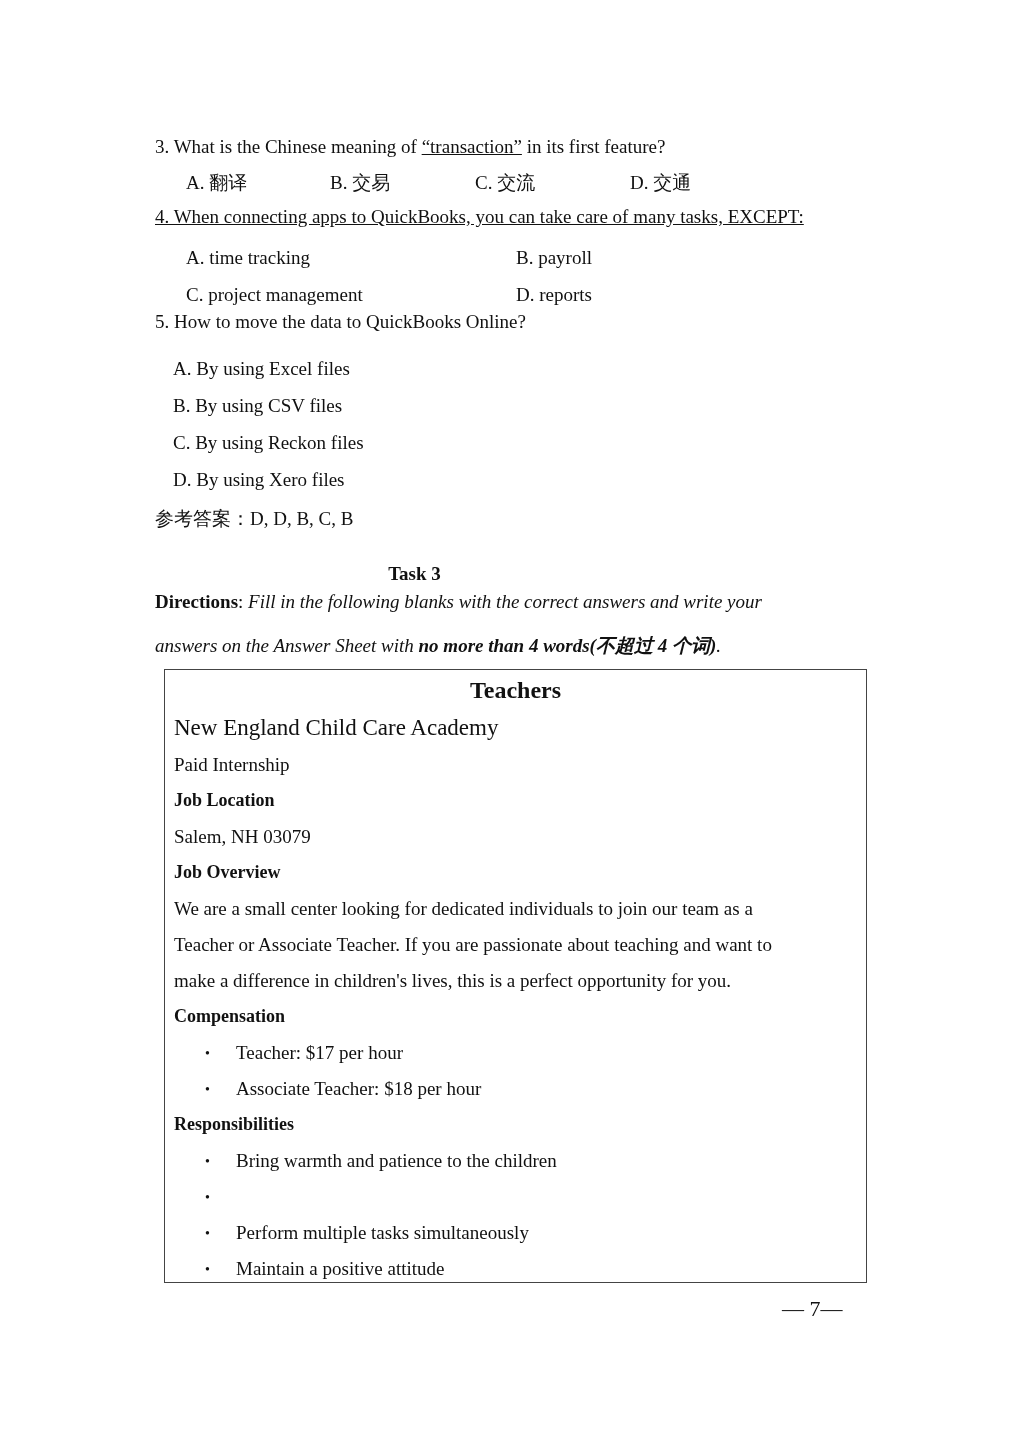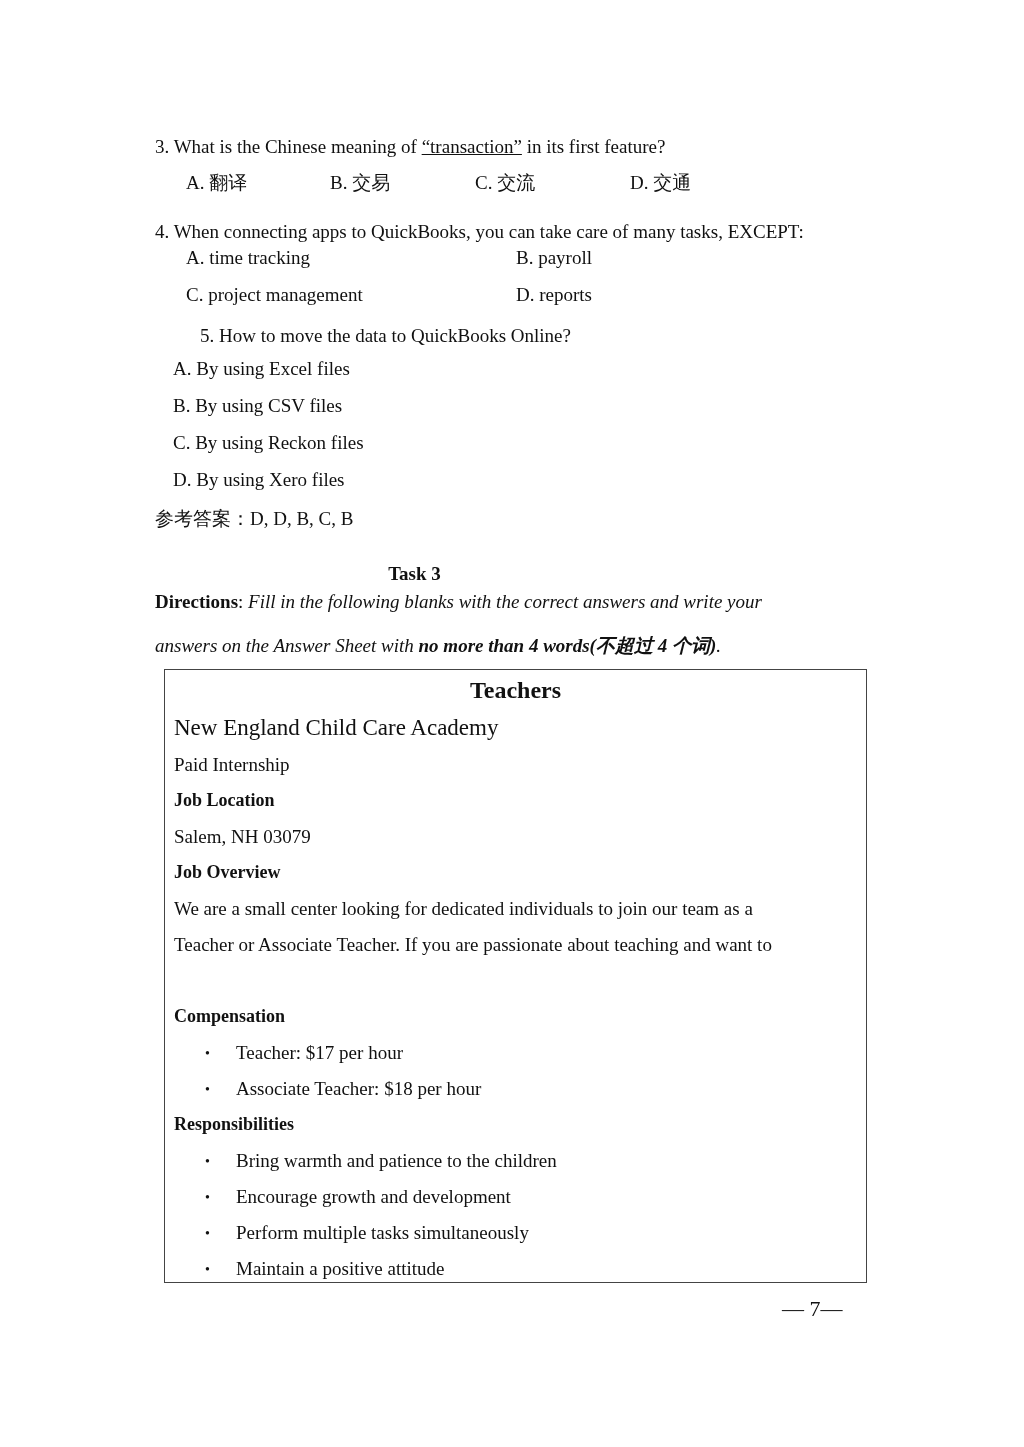--- a/index.html
+++ b/index.html
@@ -28,27 +28,27 @@
 <body>
 
 <div class="line" style="left:155px;top:135px;">
   <span>3. What is the Chinese meaning of </span><span class="u">“transaction”</span><span> in its first feature?</span>
 </div>
 <div class="line" style="left:186px;top:171px;">A.  翻译</div>
 <div class="line" style="left:330px;top:171px;">B.  交易</div>
 <div class="line" style="left:475px;top:171px;">C.  交流</div>
 <div class="line" style="left:630px;top:171px;">D.  交通</div>
 
-<div class="line" style="left:155px;top:220px;">4. When connecting apps to QuickBooks, you can take care of many tasks, EXCEPT:</div>
+<div class="line" style="left:155px;top:205px;text-decoration:underline;">4. When connecting apps to QuickBooks, you can take care of many tasks, EXCEPT:</div>
 <div class="line" style="left:186px;top:246px;text-align:center;">A. time tracking</div>
 <div class="line" style="left:516px;top:246px;">B. payroll</div>
 <div class="line" style="left:186px;top:283px;">C. project management</div>
 <div class="line" style="left:516px;top:283px;">D. reports</div>
 
-<div class="line" style="left:155px;top:324px;margin-left:45px;">5. How to move the data to QuickBooks Online?</div>
+<div class="line" style="left:155px;top:310px;">5. How to move the data to QuickBooks Online?</div>
 <div class="line" style="left:173px;top:357px;">A. By using Excel files</div>
 <div class="line" style="left:173px;top:394px;">B. By using CSV files</div>
 <div class="line" style="left:173px;top:431px;">C. By using Reckon files</div>
 <div class="line" style="left:173px;top:468px;">D. By using Xero files</div>
 
 <div class="line" style="left:155px;top:507px;">参考答案：D, D, B, C, B</div>
 
 <div class="task-title">Task 3</div>
 <div class="dir" style="top:590px;">
   <b>Directions</b>: <i>Fill in the following blanks with the correct answers and write your</i>
@@ -59,29 +59,29 @@
 
 <div class="box">
   <div class="t">Teachers</div>
   <div class="p big" style="top:44px;">New England Child Care Academy</div>
   <div class="p" style="top:83px;">Paid Internship</div>
   <div class="h" style="top:117px;">Job Location</div>
   <div class="p" style="top:155px;">Salem, NH 03079</div>
   <div class="h" style="top:189px;">Job Overview</div>
   <div class="p" style="top:227px;">We are a small center looking for dedicated individuals to join our team as a</div>
   <div class="p" style="top:263px;">Teacher or Associate Teacher. If you are passionate about teaching and want to</div>
+  <div class="p" style="top:299px;">make a difference in children's lives, this is a perfect opportunity for you.</div>
   <div class="h" style="top:333px;">Compensation</div>
   <div class="bullet" style="top:372px;">•</div>
   <div class="li" style="top:371px;">Teacher: $17 per hour</div>
   <div class="bullet" style="top:408px;">•</div>
   <div class="li" style="top:407px;">Associate Teacher: $18 per hour</div>
   <div class="h" style="top:441px;">Responsibilities</div>
   <div class="bullet" style="top:480px;">•</div>
   <div class="li" style="top:479px;">Bring warmth and patience to the children</div>
   <div class="bullet" style="top:516px;">•</div>
-  <div class="li" style="top:515px;">Encourage growth and development</div>
   <div class="bullet" style="top:552px;">•</div>
   <div class="li" style="top:551px;">Perform multiple tasks simultaneously</div>
   <div class="bullet" style="top:588px;">•</div>
   <div class="li" style="top:587px;">Maintain a positive attitude</div>
 </div>
 
 <div class="pagenum">— 7—</div>
 
 </body></html>

